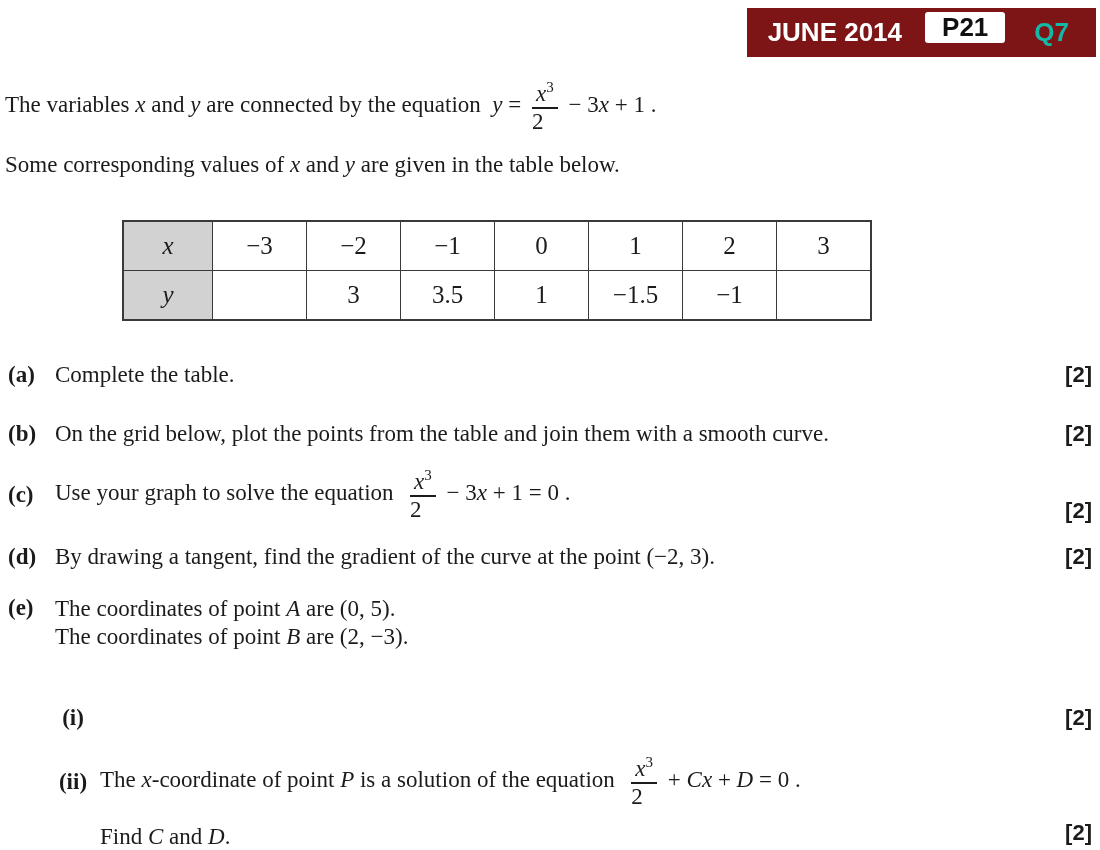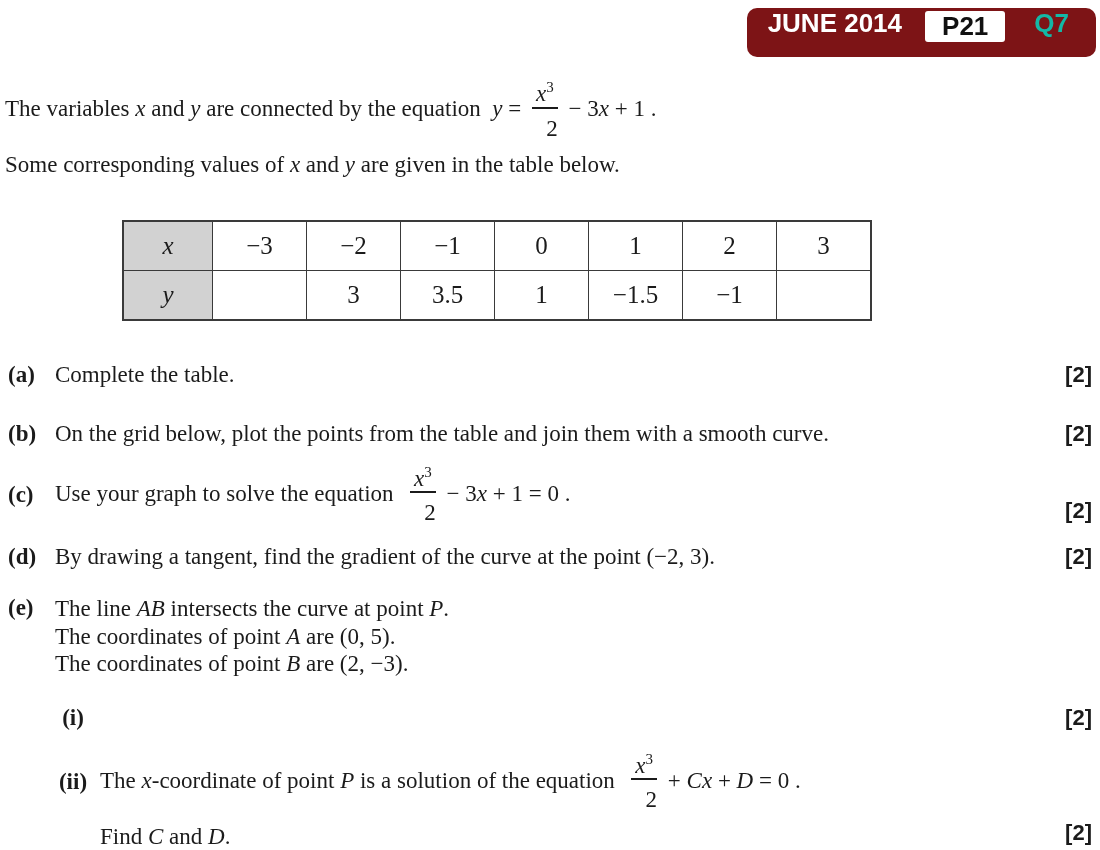--- a/index.html
+++ b/index.html
@@ -5,37 +5,37 @@
   html,body{margin:0;padding:0;}
   body{
     width:1100px;height:850px;position:relative;background:#ffffff;
     font-family:"Liberation Serif",serif;color:#1b1b1b;overflow:hidden;
   }
   .it{font-style:italic;}
 
   
   #badge{
     position:absolute;top:8px;right:4px;height:49px;
-    display:flex;align-items:flex-start;border-radius:10px;
+    display:flex;align-items:center;border-radius:0;
     font-family:"Liberation Sans",sans-serif;font-weight:bold;font-size:26px;
   }
   .badge-exam{display:flex;align-items:center;padding:0 21px;color:#ffffff;}
   .badge-paper{
     display:flex;align-items:center;padding:0 17px;margin:3px 2px 14px;
     border-radius:3px;background:#ffffff;color:#111111;
   }
   .badge-q{display:flex;align-items:center;padding:0 27px;color:#14b8a6;}
 
   
   .textline{position:absolute;left:5px;font-size:23px;white-space:nowrap;}
 
   
   .frac{
-    display:inline-flex;flex-direction:column;align-items:flex-end;
-    vertical-align:middle;margin:0 5px;line-height:1.05;gap:7px;
+    display:inline-flex;flex-direction:column;align-items:flex-start;
+    vertical-align:middle;margin:0 5px;line-height:1.05;
   }
   .fnum{border-bottom:2px solid #1b1b1b;padding:0 4px 1px;}
   .fnum sup{font-size:15px;}
   .fden{padding-top:1px;}
 
   
   #xy-table{
     position:absolute;top:220px;left:122px;border-collapse:collapse;
     font-size:25px;border:2px solid #3a3a3a;
   }
@@ -124,21 +124,20 @@
 
 <div class="row" style="top:544px;">
   <span class="plabel">(d)</span>
   <span class="ptext">By drawing a tangent, find the gradient of the curve at the point (−2, 3).</span>
   <span class="mark">[2]</span>
 </div>
 
 <div class="row" style="top:595px;">
   <span class="plabel">(e)</span>
   <span class="elines">
-    <div><span>The line </span><span class="it">AB</span><span> intersects the curve at point </span><span class="it">P</span><span>.</span></div>
     <div><span>The coordinates of point </span><span class="it">A</span><span> are (0, 5).</span></div>
     <div><span>The coordinates of point </span><span class="it">B</span><span> are (2, −3).</span></div>
   </span>
 </div>
 
 <div class="row sub" style="top:705px;">
   <span class="slabel">(i)</span>
   <span class="mark">[2]</span>
 </div>
 

